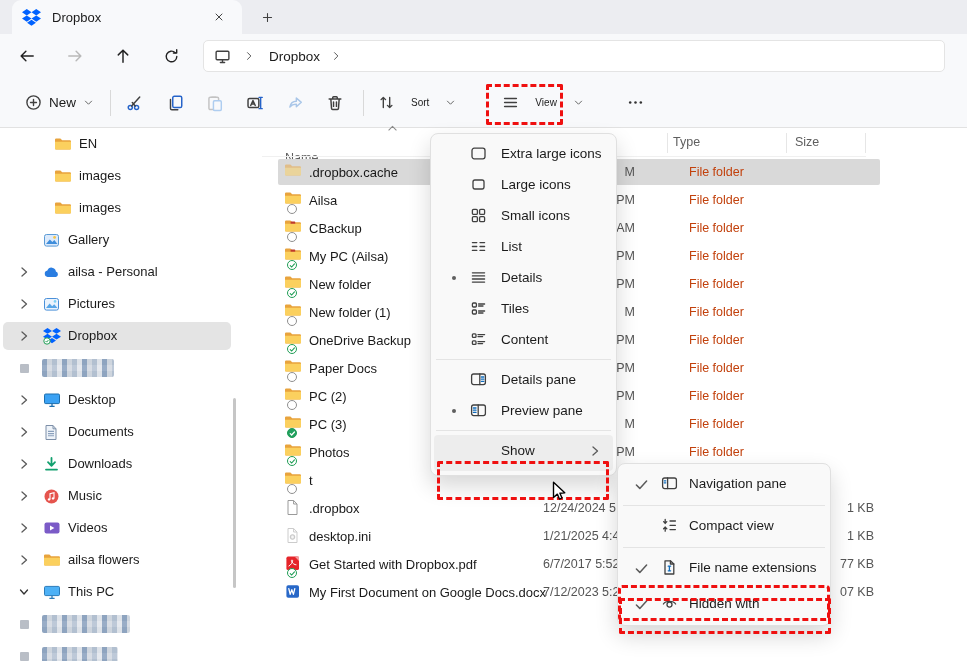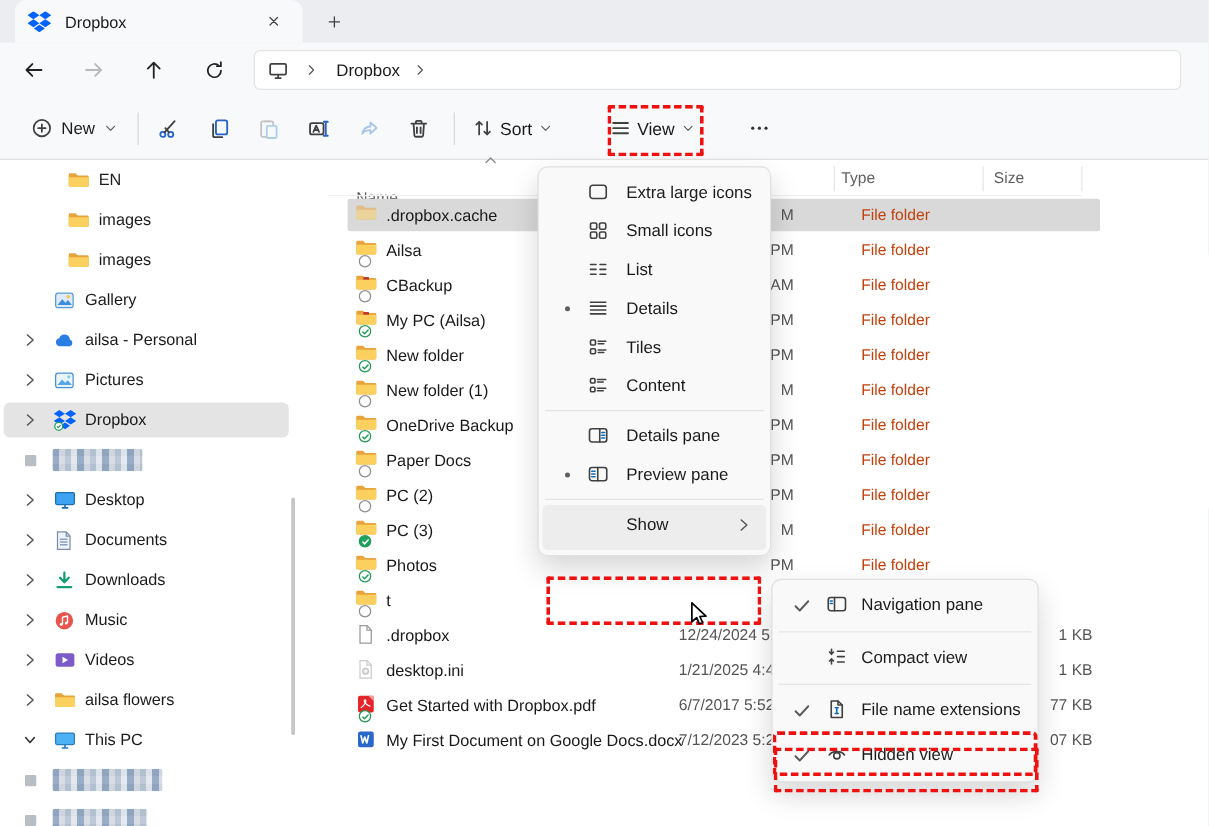--- a/index.html
+++ b/index.html
@@ -22,21 +22,21 @@
   #navrow{position:absolute;left:0;top:34px;width:967px;height:44px;display:flex;align-items:center;}
   .navbtn{width:34px;height:34px;display:flex;align-items:center;justify-content:center;border-radius:5px;}
   #back{margin-left:10px}
   #addressbar{position:absolute;left:203px;top:6px;width:742px;height:32px;background:#ffffff;border:1px solid #e4e4e4;border-radius:5px;display:flex;align-items:center;padding:0 10px;}
   #addressbar .crumb{font-size:13.5px;color:#1b1b1b;margin:0 10px;}
   
   #toolbar{position:absolute;left:0;top:78px;width:967px;height:49px;display:flex;align-items:center;}
   #newbtn{display:flex;align-items:center;gap:7px;height:34px;padding:0 12px;margin-left:13px;border-radius:5px;font-size:13.5px;color:#1b1b1b;}
   .tdivider{width:1px;height:26px;background:#d9d9d9;margin:0 4px;}
   .toolicon{width:40px;height:34px;display:flex;align-items:center;justify-content:center;border-radius:5px;}
-  .toolgroup{display:flex;align-items:center;gap:5px;height:34px;padding:0 10px;border-radius:5px;font-size:14px;color:#1b1b1b;}
+  .toolgroup{display:flex;align-items:center;gap:16px;height:34px;padding:0 10px;border-radius:5px;font-size:10px;color:#1b1b1b;}
   
   #sidebar{position:absolute;left:0;top:128px;width:237px;height:533px;background:#fff;}
   .side-item{position:relative;height:32px;}
   .side-item .sel{position:absolute;left:3px;right:6px;top:2px;bottom:2px;background:#e4e4e4;border-radius:5px;}
   .side-item .chev{position:absolute;left:17px;top:9px;width:14px;height:14px;color:#5a5a5a;}
   .side-item .sicon{position:absolute;left:43px;top:7px;width:18px;height:18px;display:flex;align-items:center;}
   .side-item.deep .sicon{left:54px;}
   .side-item .slabel{position:absolute;left:68px;top:8px;font-size:13px;color:#1b1b1b;white-space:nowrap;}
   .side-item.deep .slabel{left:79px;}
   .mosaic{position:absolute;top:7px;height:18px;border-radius:2px;
@@ -710,20 +710,28 @@
         <span class="micon">
           <svg width="17" height="17" viewBox="0 0 17 17">
             <rect x="2" y="3.2" width="13" height="10.6" rx="2.2" class="ic"></rect>
           </svg>
         </span>
         <span class="mlabel">Extra large icons</span>
       </div>
       <div class="mitem">
         <span class="micon">
           <svg width="17" height="17" viewBox="0 0 17 17">
+            <rect x="3" y="4" width="11" height="9" rx="1.9" class="ic"></rect>
+          </svg>
+        </span>
+        <span class="mlabel">Large icons</span>
+      </div>
+      <div class="mitem">
+        <span class="micon">
+          <svg width="17" height="17" viewBox="0 0 17 17">
             <g class="ic">
               <rect x="2.4" y="2.4" width="5" height="5" rx="1.2"></rect>
               <rect x="9.6" y="2.4" width="5" height="5" rx="1.2"></rect>
               <rect x="2.4" y="9.6" width="5" height="5" rx="1.2"></rect>
               <rect x="9.6" y="9.6" width="5" height="5" rx="1.2"></rect>
             </g>
           </svg>
         </span>
         <span class="mlabel">Small icons</span>
       </div>
@@ -855,21 +863,21 @@
           <svg width="15" height="15" viewBox="0 0 15 15">
             <path d="M2.4 8 5.8 11.4 12.6 4" class="ic" style="stroke:#5a5a5a;stroke-width:1.5"></path>
           </svg>
         </span>
         <span class="micon">
           <svg width="17" height="17" viewBox="0 0 17 17">
             <path d="M2.4 9C4.4 5.4 12.6 5.4 14.6 9" class="ic"></path>
             <circle cx="8.5" cy="9.6" r="2.5" class="ic"></circle>
           </svg>
         </span>
-        <span class="mlabel">Hidden view</span>
+        <span class="mlabel">Hidden with</span>
       </div>
     </div>
 
   <div class="red-dash" id="rect-view"></div>
   <div class="red-dash" id="rect-show"></div>
   <div class="red-dash" id="rect-hidden"></div>
 
   <div id="cursor">
     <svg width="22" height="22" viewBox="0 0 24 24">
         <path d="M6 2.5 6 19 10.2 15.4 12.5 20.8 15.3 19.6 13 14.4 18.3 14 Z" fill="#fff" stroke="#000" stroke-width="1.5" stroke-linejoin="round"></path>

